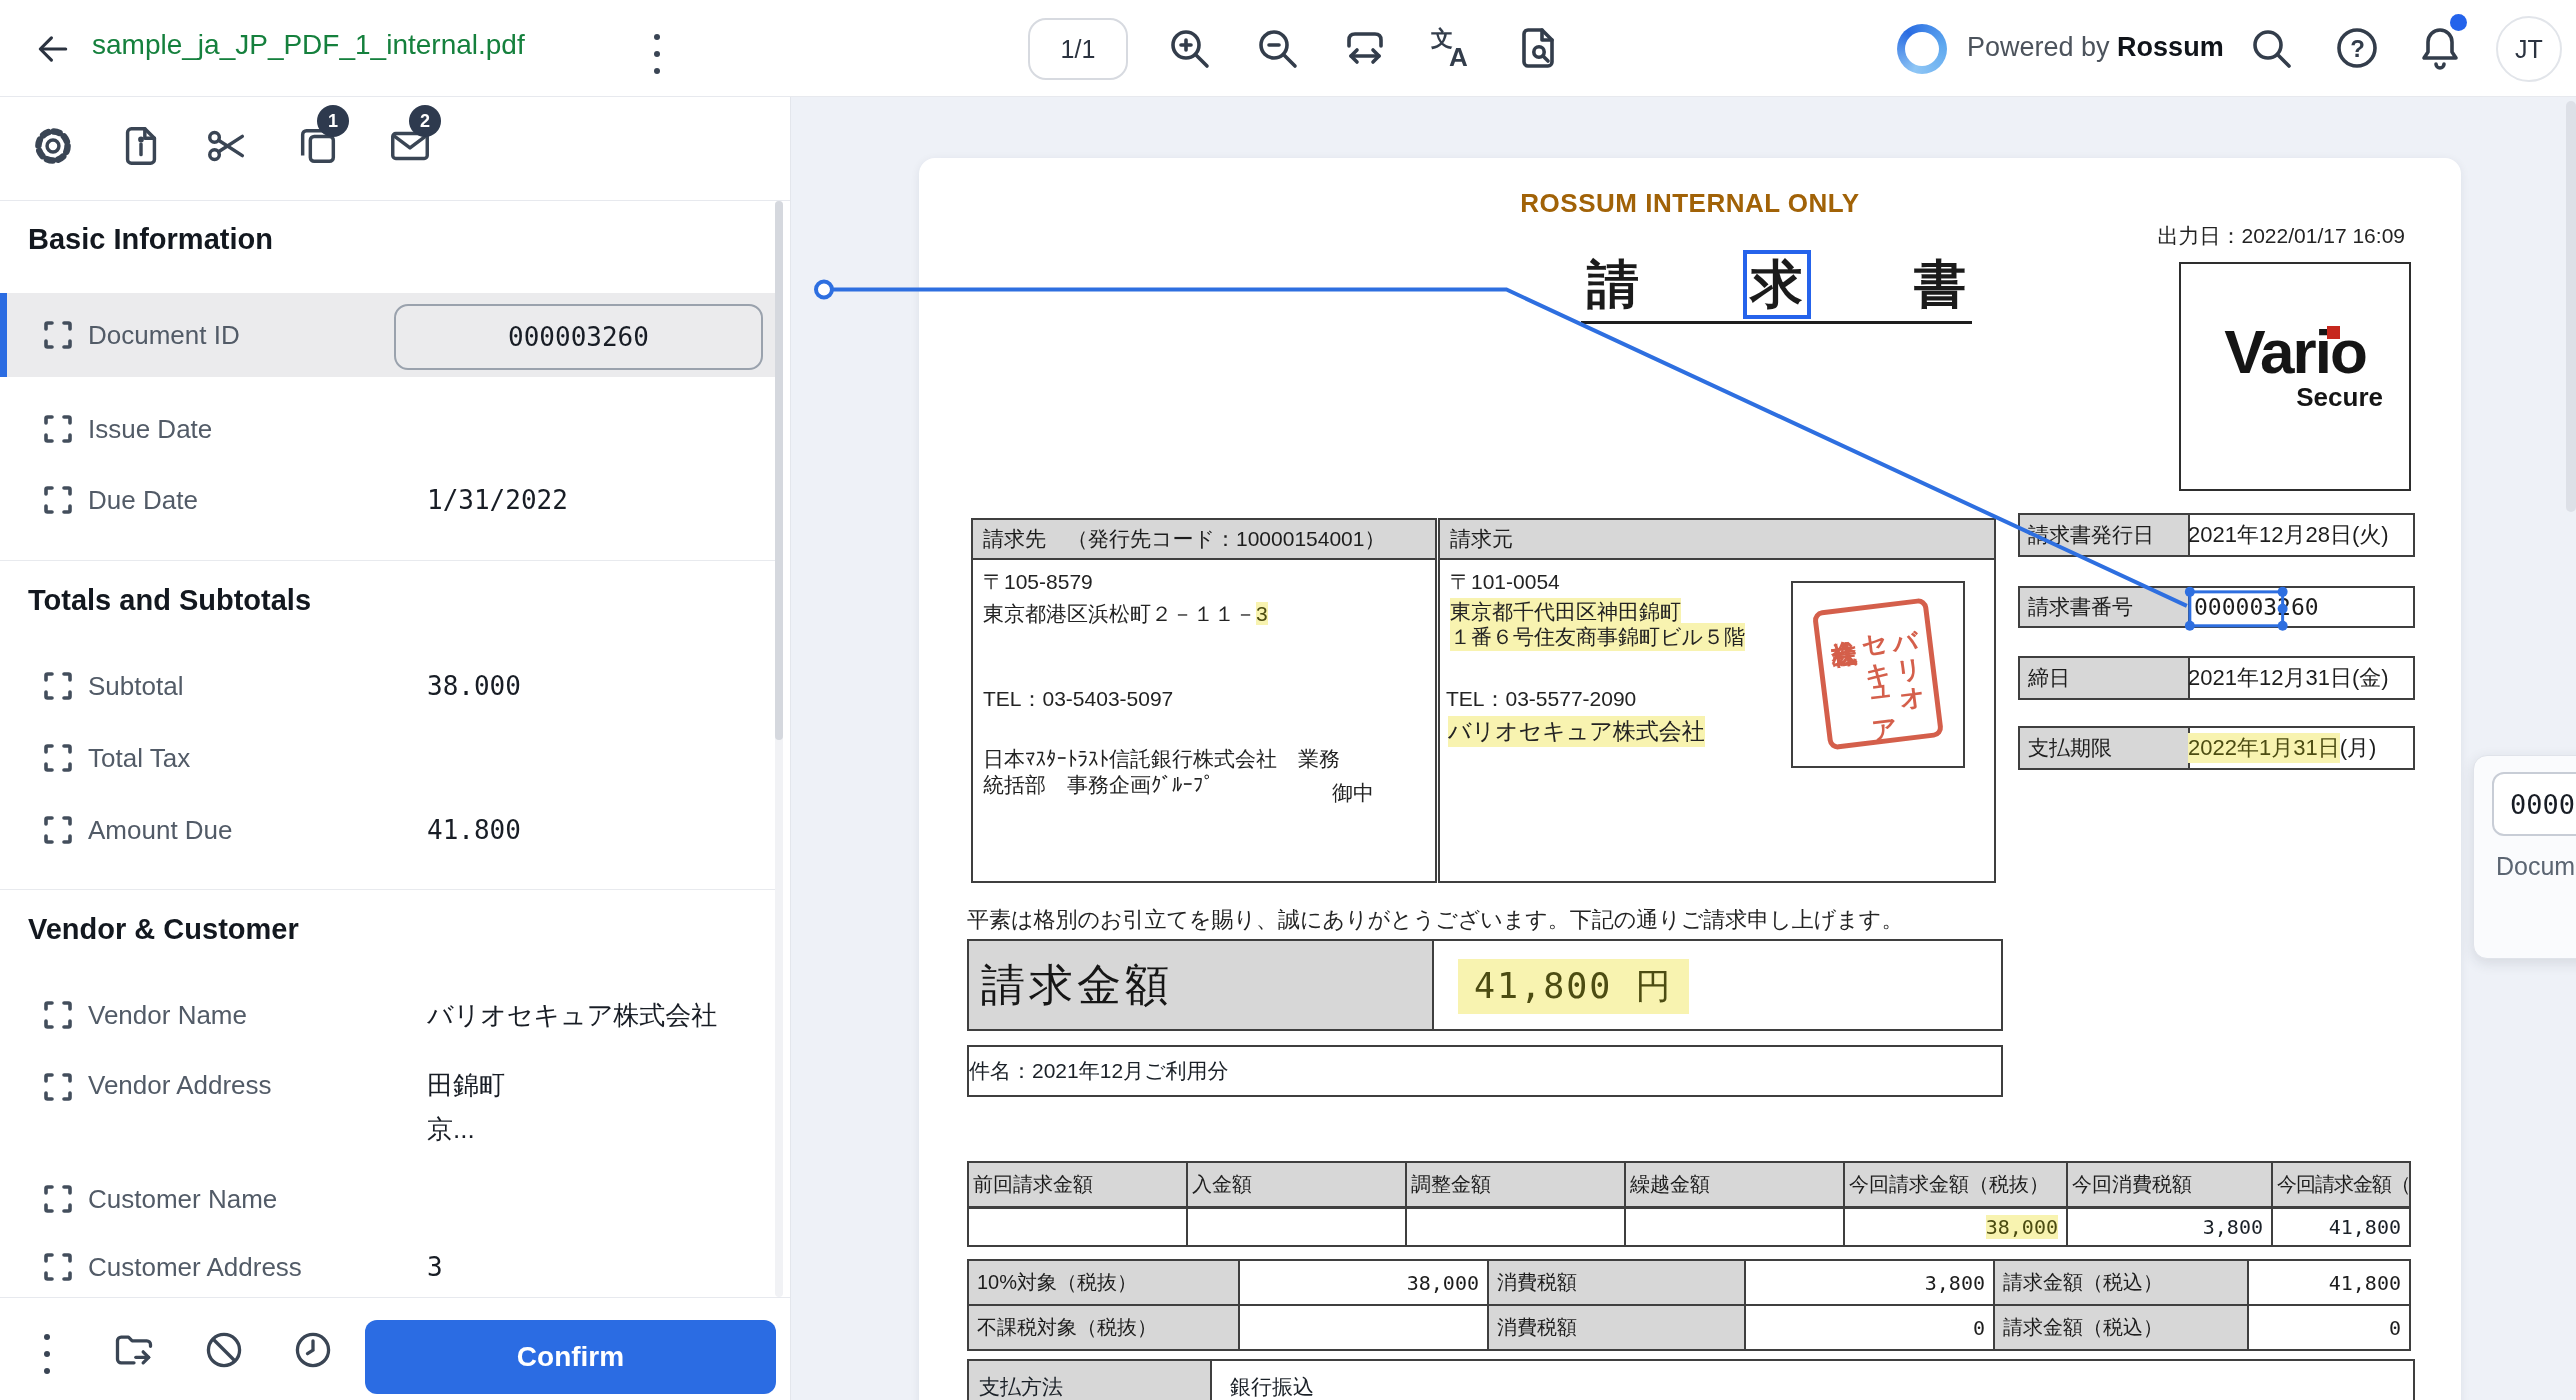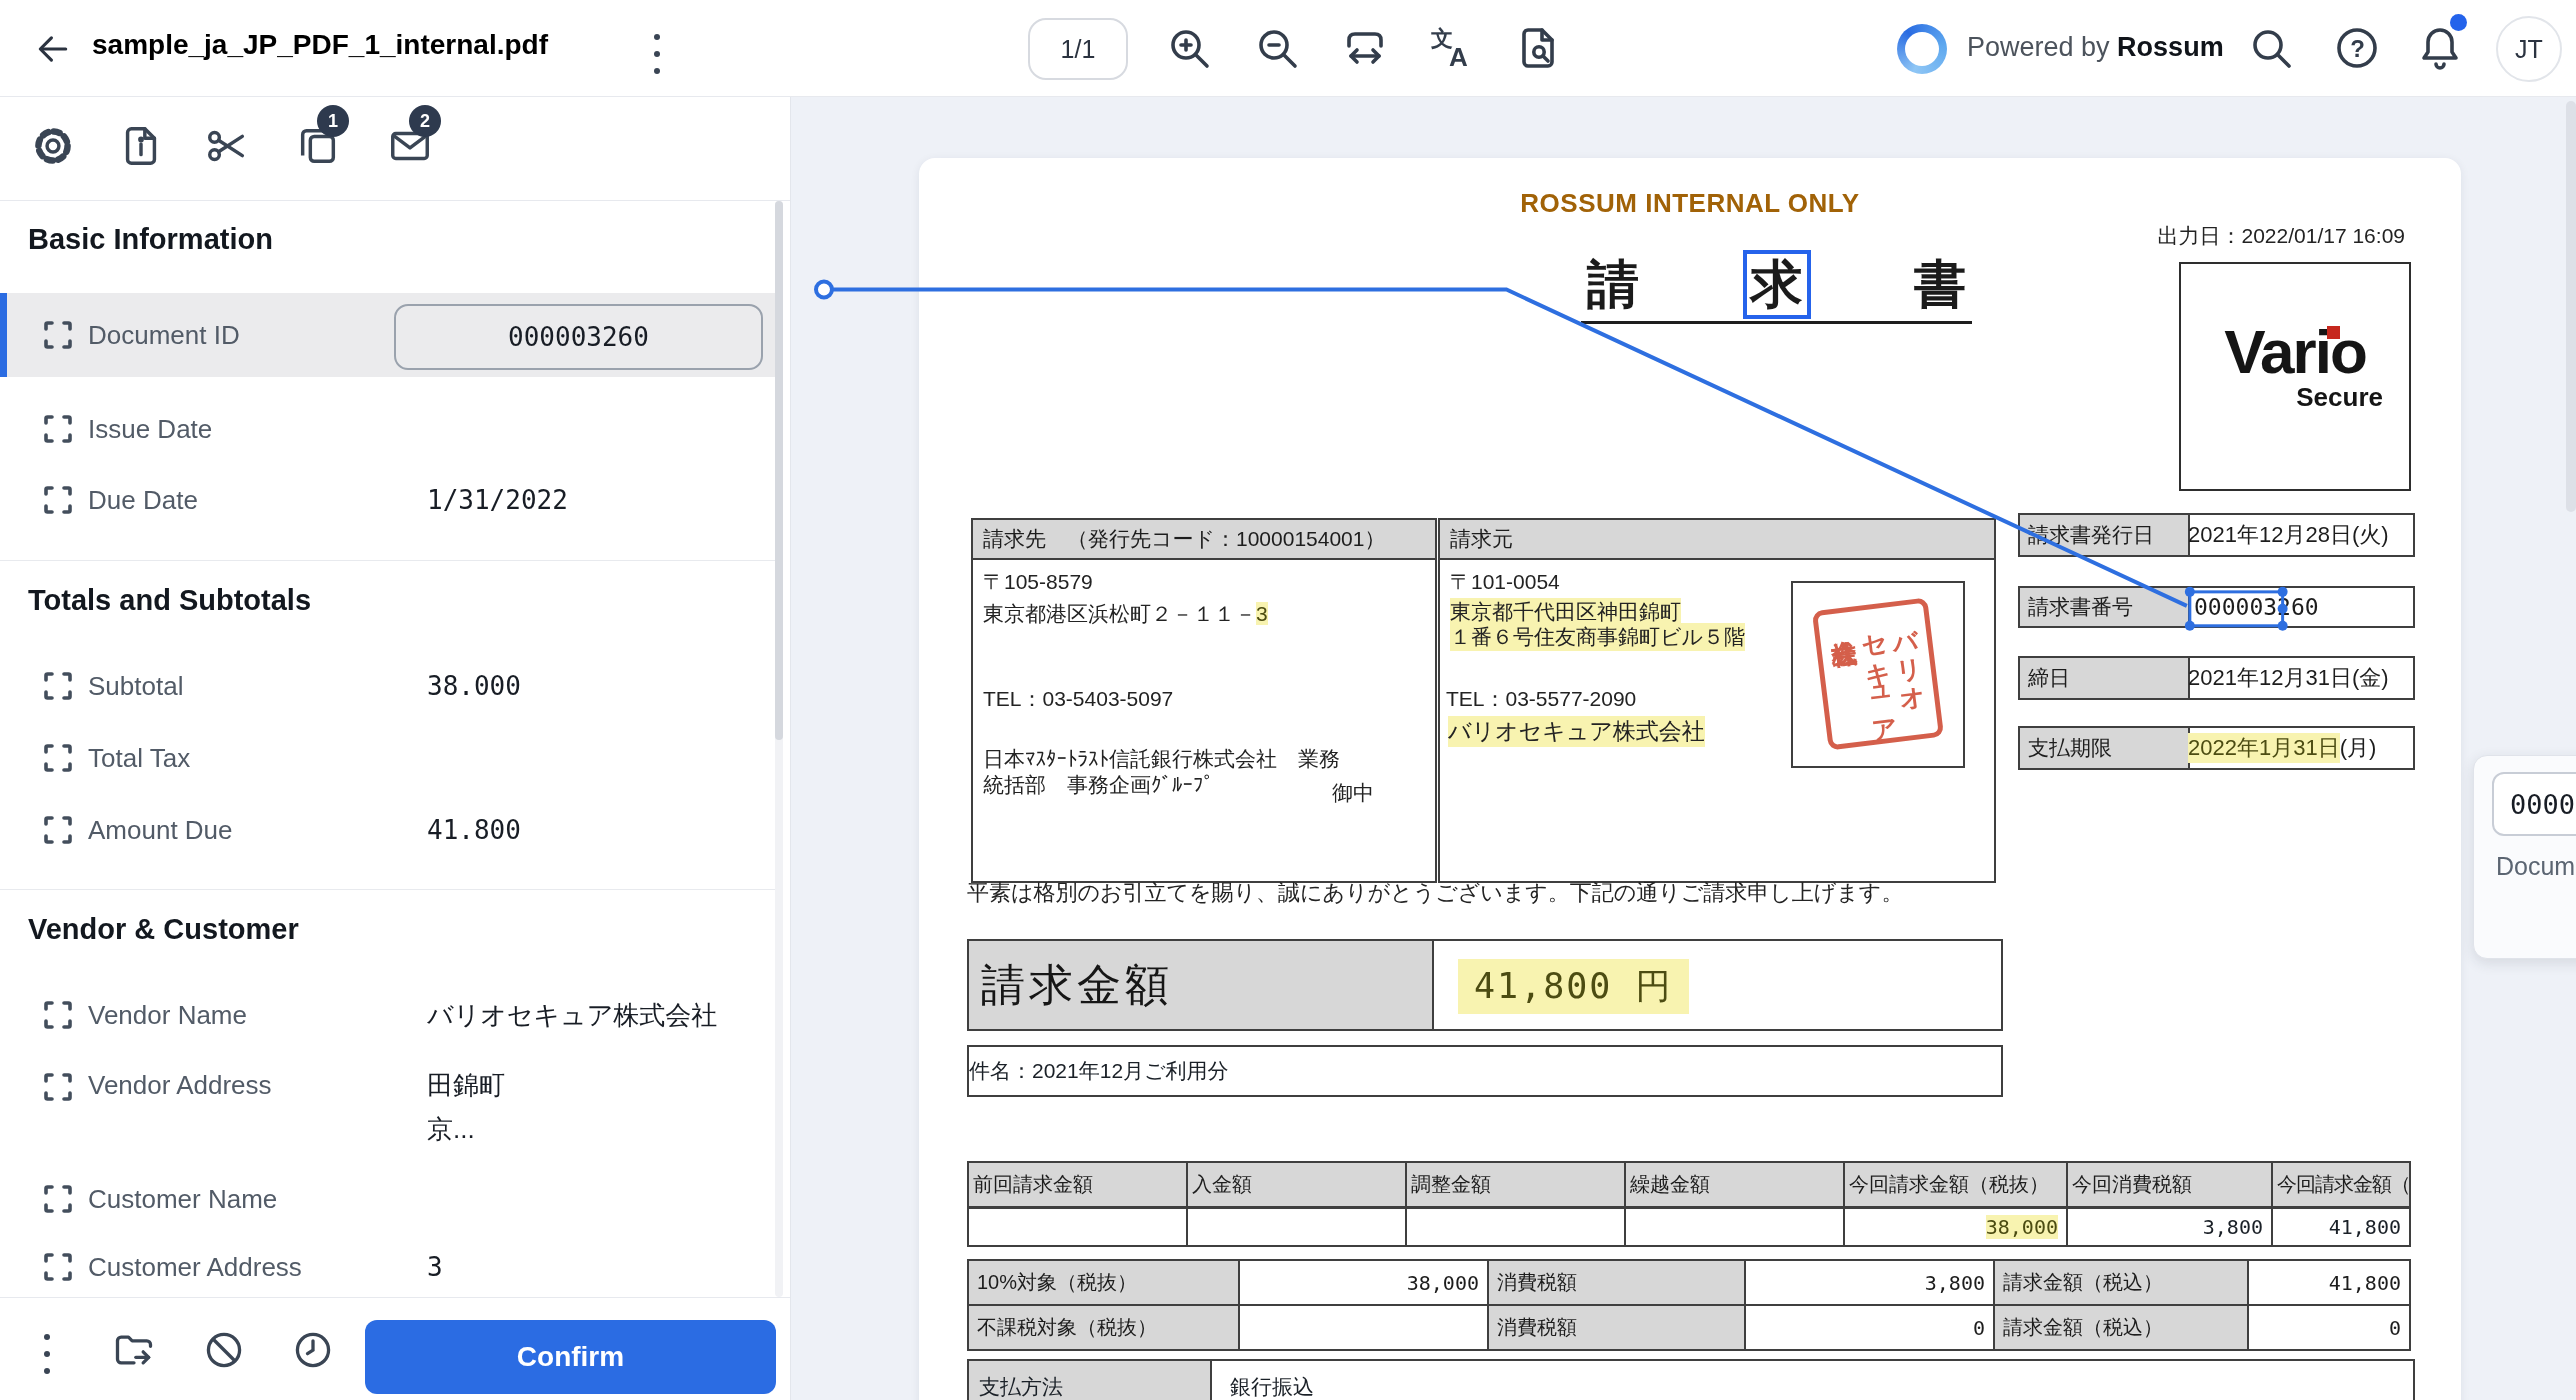--- a/index.html
+++ b/index.html
@@ -1,21 +1,21 @@
 <!DOCTYPE html>
 <html><head>
 <meta charset="utf-8">
 <style>
   html,body{margin:0;padding:0;width:2576px;height:1401px;overflow:hidden;
     font-family:"Liberation Sans",sans-serif;background:#fff;color:#1a2027;}
   svg{display:block;}
   
   .topbar{position:absolute;left:0;top:0;width:2576px;height:96px;background:#fff;border-bottom:1px solid #e7e9ee;z-index:30;}
   .backbtn{position:absolute;left:34px;top:30px;width:38px;height:38px;cursor:pointer;}
-  .fname{position:absolute;left:92px;top:29px;font-size:28px;font-weight:700;color:#000000;}
+  .fname{position:absolute;left:92px;top:29px;font-size:28px;font-weight:400;color:#15803d;}
   .kebab{position:absolute;width:14px;height:40px;display:flex;flex-direction:column;justify-content:space-between;align-items:center;padding:6px 0;}
   .kebab i{width:6px;height:6px;border-radius:50%;background:#3a4554;}
   .kebab.top{left:650px;top:28px;}
   .pagepill{position:absolute;left:1028px;top:18px;width:96px;height:58px;border:2px solid #d7dae0;border-radius:18px;
     display:flex;align-items:center;justify-content:center;font-size:25px;color:#2b3340;}
   .tbico{position:absolute;top:24px;width:48px;height:48px;}
   .ringlogo{position:absolute;left:1897px;top:24px;width:50px;height:50px;border-radius:50%;
     background:conic-gradient(from 200deg,#8fc6f5,#2a6ce2,#5ea8ef,#8fc6f5);}
   .ringlogo:after{content:"";position:absolute;left:8px;top:8px;width:34px;height:34px;border-radius:50%;background:#fff;}
   .powered{position:absolute;left:1967px;top:32px;font-size:27px;color:#4c535c;}
@@ -69,21 +69,21 @@
     font-size:21px;color:#1d1d1d;display:flex;align-items:center;padding-left:10px;}
   .bline{position:absolute;font-size:21px;color:#232323;white-space:nowrap;}
   .sealouter{position:absolute;border:2px solid #3f3f3f;display:flex;align-items:center;justify-content:center;}
   .seal{writing-mode:vertical-rl;white-space:pre-line;font-size:25px;font-weight:700;line-height:1.25;
     color:#cf4a33;border:5px solid #cf4a33;border-radius:10px;padding:8px 6px;transform:rotate(-7deg);opacity:.88;}
   .inforow{position:absolute;left:1099px;width:393px;height:40px;border:2px solid #3f3f3f;background:#fff;}
   .inforow .l{position:absolute;left:0;top:0;bottom:0;width:160px;background:#d7d7d7;border-right:2px solid #3f3f3f;
     font-size:21px;display:flex;align-items:center;padding-left:8px;color:#1d1d1d;}
   .inforow .v{position:absolute;left:168px;top:0;bottom:0;right:0;font-size:22px;display:flex;align-items:center;color:#1d1d1d;white-space:nowrap;}
   .mono{font-family:"DejaVu Sans Mono",monospace;}
-  .greet{left:48px;top:720px;font-size:22px;}
+  .greet{left:48px;top:747px;font-size:22px;}
   .amountbox{position:absolute;left:48px;top:781px;width:1032px;height:88px;border:2px solid #3f3f3f;}
   .amountbox .l{position:absolute;left:0;top:0;bottom:0;width:451px;background:#d7d7d7;border-right:2px solid #3f3f3f;
     display:flex;align-items:center;padding-left:12px;font-size:44px;letter-spacing:4px;color:#161616;}
   .amountval{position:absolute;left:489px;top:18px;font-size:35px;padding:4px 16px;letter-spacing:2px;}
   .subjbox{position:absolute;left:48px;top:887px;width:1032px;height:48px;border:2px solid #3f3f3f;
     display:flex;align-items:center;font-size:21px;}
   .note{left:48px;top:950px;font-size:21px;}
   .t1{position:absolute;left:48px;top:1003px;width:1444px;border:2px solid #3f3f3f;border-collapse:collapse;table-layout:fixed;}
   .t1 th{background:#d7d7d7;border:2px solid #3f3f3f;border-bottom:3px solid #3f3f3f;font-size:20px;font-weight:400;
     text-align:left;padding:8px 4px;white-space:nowrap;overflow:hidden;color:#1d1d1d;}

